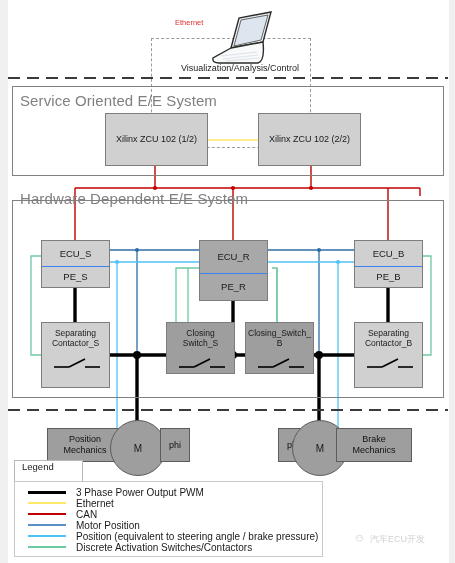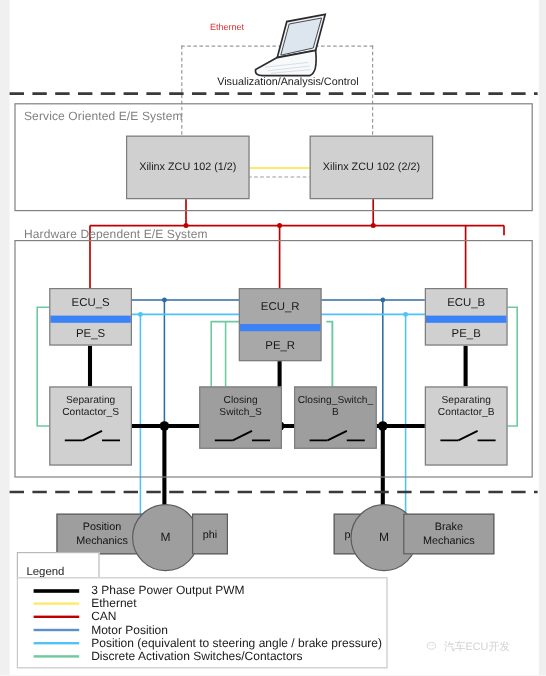--- a/index.html
+++ b/index.html
@@ -16,41 +16,41 @@
     content:"";position:absolute;right:0;top:0;width:6px;height:563px;
     background:#f0f0f0;
   }
   .abs{position:absolute;box-sizing:border-box;}
   svg.layer{position:absolute;left:0;top:0;width:455px;height:563px;overflow:visible;}
   
   .frame{
     border:1px solid #808080;background:transparent;
   }
   .frame-title{
-    position:absolute;color:#808080;font-size:10px;letter-spacing:.1px;
+    position:absolute;color:#808080;font-size:15px;letter-spacing:.1px;
     white-space:nowrap;
   }
   .dashed-box{
     border:1px dashed #9a9a9a;background:transparent;
   }
   
   .blk{
     position:absolute;box-sizing:border-box;background:#d0d0d0;
     border:1px solid #7d7d7d;display:flex;align-items:center;
     justify-content:center;text-align:center;color:#1a1a1a;
     font-size:9px;line-height:11px;
   }
   .blk.dark{background:#a8a8a8;}
   .blk.mid{background:#9e9e9e;}
   .ecu{flex-direction:column;padding:0;}
   .ecu .top,.ecu .bot{
     width:100%;display:flex;align-items:center;justify-content:center;
     font-size:9.5px;
   }
-  .ecu .top{height:55%;border-bottom:6px solid #3b82f6;}
+  .ecu .top{height:55%;border-bottom:1px solid #3b82f6;}
   .ecu .bot{height:45%;}
   .switchbox{flex-direction:column;justify-content:flex-start;padding-top:5px;}
   .switchbox .lbl{width:100%;font-size:8.5px;line-height:10px;}
   .motor{
     position:absolute;border-radius:50%;background:#9e9e9e;
     border:1px solid #5c5c5c;display:flex;align-items:center;
     justify-content:center;font-size:10px;color:#1a1a1a;
   }
   .mechbox{
     position:absolute;box-sizing:border-box;background:#9e9e9e;
@@ -60,21 +60,21 @@
   }
   .ethernet-lbl{
     position:absolute;color:#e03030;font-size:7.5px;
   }
   .viz-lbl{
     position:absolute;font-size:9px;color:#222;white-space:nowrap;
   }
   
   .legend-tab{
     position:absolute;border:1px solid #b9b9b9;background:#ffffff;
-    font-size:9.5px;color:#222;display:flex;align-items:flex-end;
+    font-size:9.5px;color:#222;display:flex;align-items:flex-start;
     padding-left:7px;
   }
   .legend-body{
     position:absolute;border:1px solid #c9c9c9;background:#ffffff;
   }
   .legend-row{
     position:absolute;display:flex;align-items:center;height:12px;
   }
   .legend-swatch{width:38px;height:0;border-top-style:solid;}
   .legend-text{

